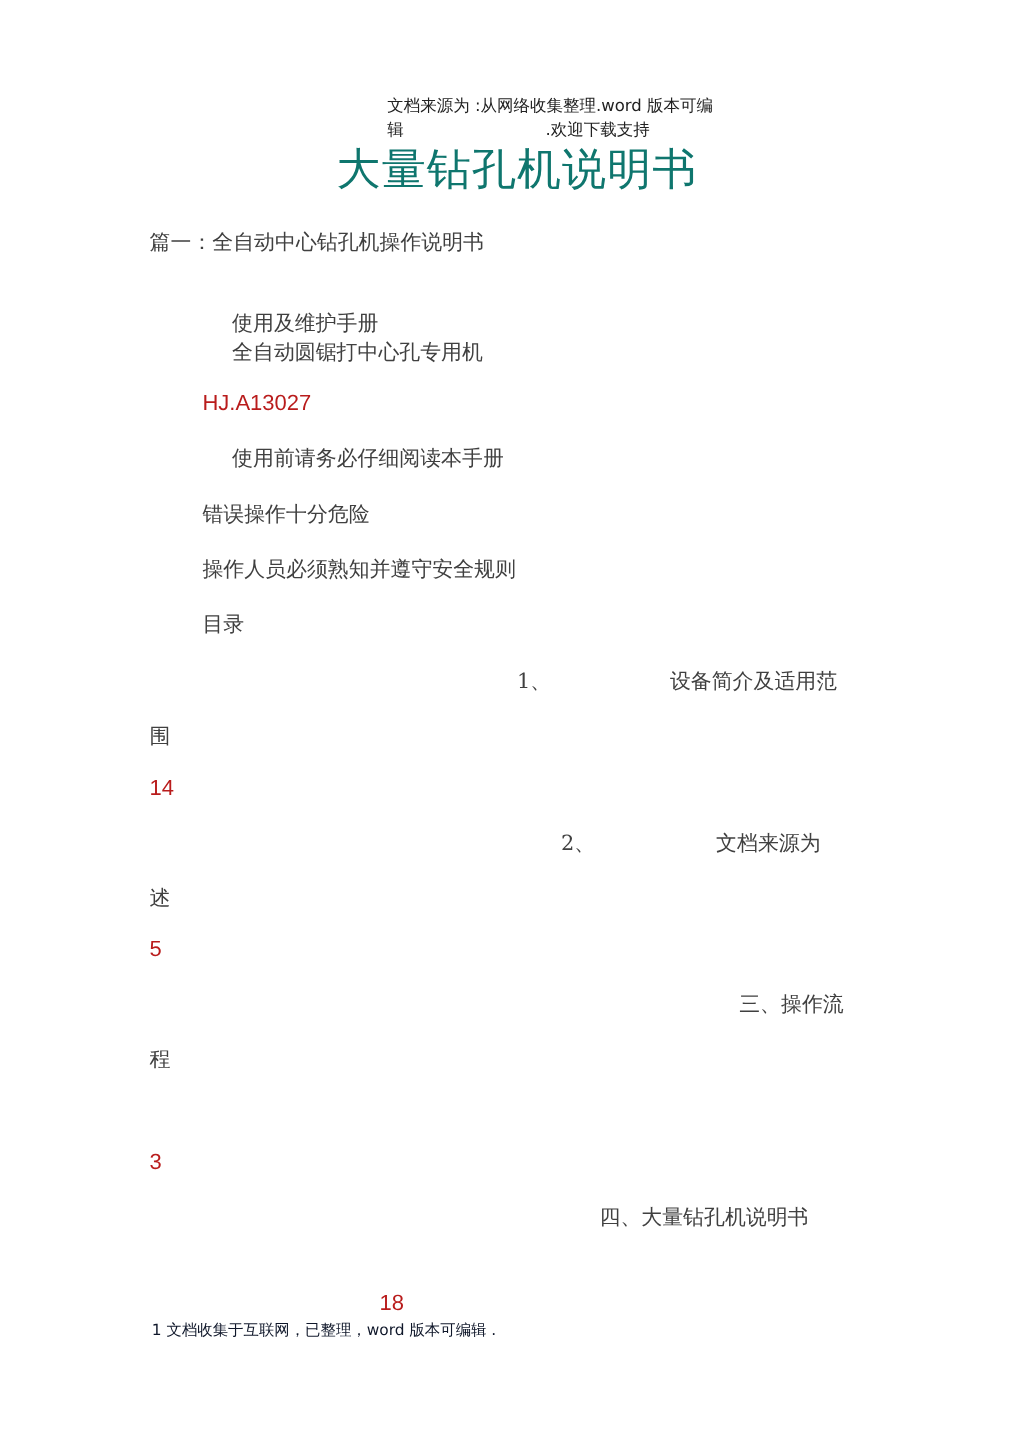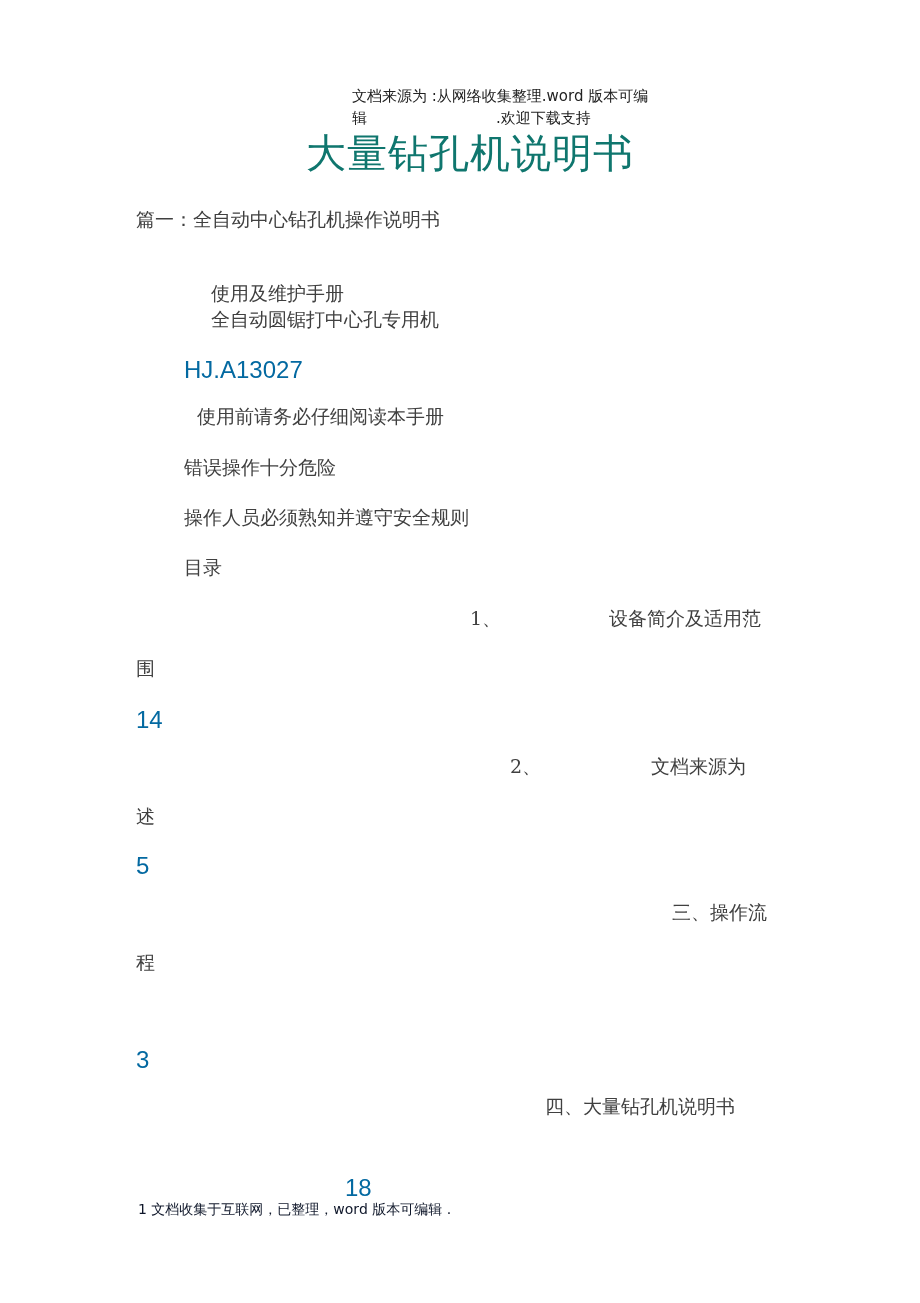--- a/index.html
+++ b/index.html
@@ -29,43 +29,43 @@
       color: #0f766e;
       letter-spacing: 1px;
     }
     .body-text {
       font-family: "DejaVu Serif", "Liberation Serif", serif;
       font-size: 19px;
       color: #404040;
     }
     .sans-num {
       font-family: "Liberation Sans", "DejaVu Sans", sans-serif;
-      font-size: 24px;
-      color: #0369a1;
+      font-size: 20px;
+      color: #b91c1c;
     }
     .footer-note {
       font-family: "DejaVu Sans", "Liberation Sans", sans-serif;
       font-size: 14px;
       color: #0f172a;
     }
   </style>
 </head>
 <body>
 
 <div class="abs header-note" style="left:352px; top:86px;">文档来源为 :从网络收集整理.word 版本可编</div>
 <div class="abs header-note" style="left:352px; top:108px;">辑</div>
 <div class="abs header-note" style="left:496px; top:108px;">.欢迎下载支持</div>
 
 <div class="abs title" style="left:306px; top:126px;">大量钻孔机说明书</div>
 
 <div class="abs body-text" style="left:136px; top:207px;">篇一：全自动中心钻孔机操作说明书</div>
 <div class="abs body-text" style="left:211px; top:257px;margin-top:24px;">使用及维护手册</div>
 <div class="abs body-text" style="left:211px; top:307px;">全自动圆锯打中心孔专用机</div>
 <div class="abs sans-num" style="left:184px; top:356px;">HJ.A13027</div>
-<div class="abs body-text" style="left:197px; top:404px;">使用前请务必仔细阅读本手册</div>
+<div class="abs body-text" style="left:211px; top:404px;">使用前请务必仔细阅读本手册</div>
 <div class="abs body-text" style="left:184px; top:455px;">错误操作十分危险</div>
 <div class="abs body-text" style="left:184px; top:505px;text-align:right;">操作人员必须熟知并遵守安全规则</div>
 <div class="abs body-text" style="left:184px; top:555px;">目录</div>
 
 <div class="abs body-text" style="left:470px; top:606px;">1、</div>
 <div class="abs body-text" style="left:609px; top:606px;">设备简介及适用范</div>
 <div class="abs body-text" style="left:136px; top:656px;">围</div>
 <div class="abs sans-num" style="left:136px; top:706px;">14</div>
 
 <div class="abs body-text" style="left:510px; top:754px;">2、</div>

